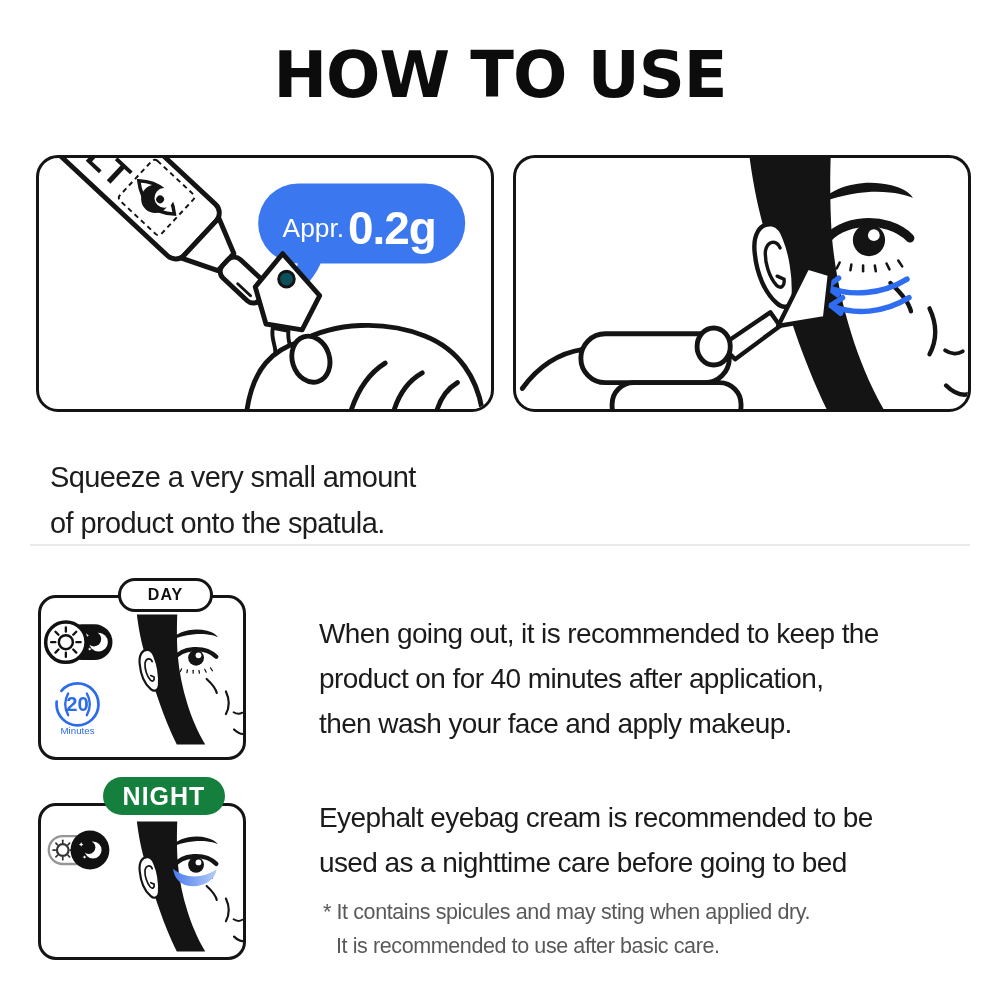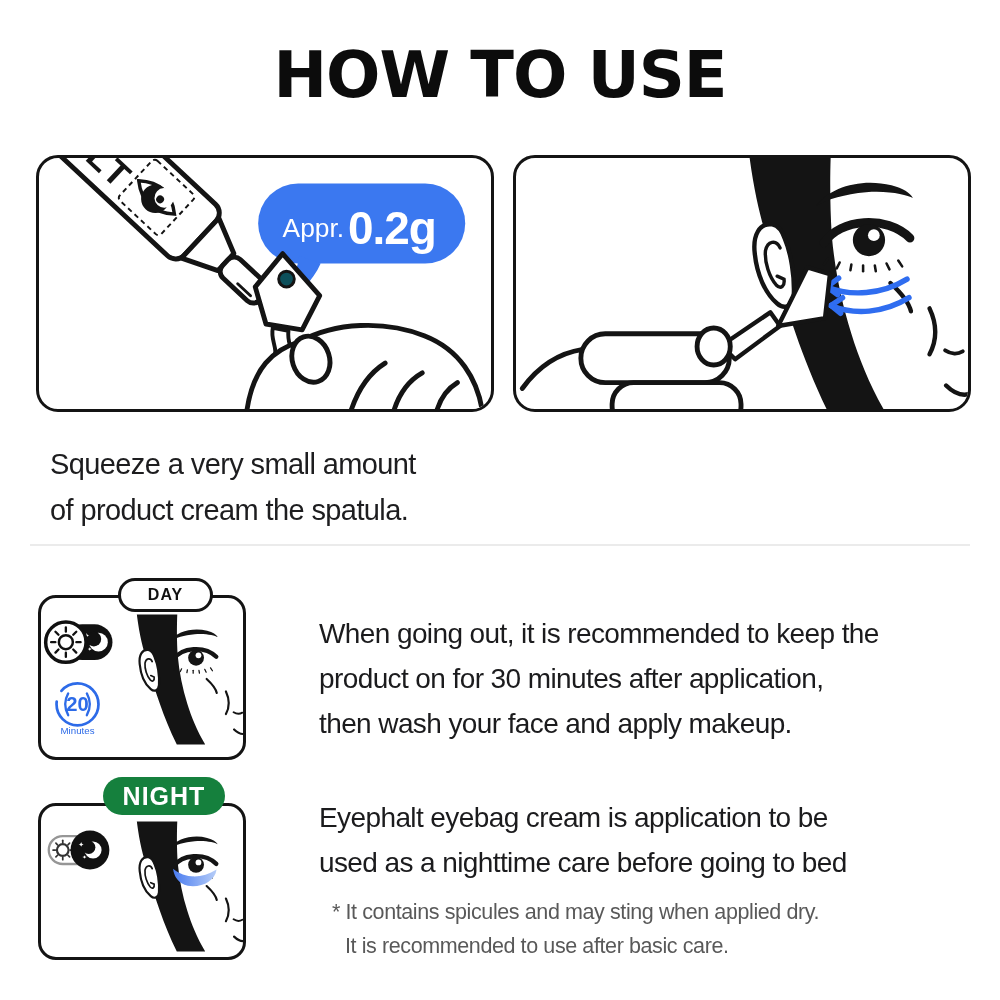--- a/index.html
+++ b/index.html
@@ -10,42 +10,42 @@
   #page{position:relative;width:1000px;height:1000px;background:#fff;overflow:hidden;}
 
   .title{position:absolute;top:38px;left:0;width:1000px;text-align:center;
     font-family:"DejaVu Sans",sans-serif;font-weight:bold;font-size:64px;letter-spacing:-1px;color:#0c0c0c;}
 
   .panel{position:absolute;top:155px;width:458px;height:257px;border:3.5px solid #141414;
     border-radius:22px;background:#fff;overflow:hidden;}
   .panel svg{position:absolute;inset:0;width:100%;height:100%;}
   #panel1{left:36px;} #panel2{left:513px;}
 
-  .caption{position:absolute;top:441px;font-size:29px;line-height:46px;letter-spacing:-0.6px;color:#1d1d1f;}
+  .caption{position:absolute;top:454px;font-size:29px;line-height:46px;letter-spacing:-0.6px;color:#1d1d1f;}
   #caption1{left:50px;} #caption2{left:527px;}
 
   .divider{position:absolute;top:544px;left:30px;width:940px;height:2px;background:#ebebeb;}
 
   .mini-panel{position:absolute;left:38px;width:208px;border:3px solid #141414;border-radius:18px;
     background:#fff;overflow:hidden;}
   #day-panel{top:595px;height:165px;}
   #night-panel{top:803px;height:157px;}
   .mini-panel svg{position:absolute;inset:0;width:100%;height:100%;}
 
   .badge{position:absolute;z-index:5;display:flex;align-items:center;justify-content:center;
     font-weight:bold;border-radius:19px;}
   #day-badge{left:118px;top:578px;width:95px;height:34px;background:#fff;border:3.5px solid #141414;
     font-size:16px;letter-spacing:1px;color:#111;}
   #night-badge{left:103px;top:777px;width:122px;height:38px;background:#15803d;color:#fff;
     font-size:25px;letter-spacing:1px;}
 
   .para{position:absolute;left:319px;font-size:28px;line-height:45px;letter-spacing:-0.6px;color:#1b1b1d;}
   #day-text{top:611px;}
   #night-text{top:795px;}
-  .footnote{position:absolute;left:332px;top:895px;font-size:21.5px;line-height:34px;
+  .footnote{position:absolute;left:323px;top:895px;font-size:21.5px;line-height:34px;
     letter-spacing:-0.4px;color:var(--footnote-gray,#595959);}
   .footnote .fn2{padding-left:13px;}
 
   .accent-fill{fill:var(--accent-blue,#3B78F0);}
   .arrow-stroke{stroke:var(--arrow-blue,#2F6DF0);fill:none;stroke-linecap:round;}
   .timer-stroke{stroke:var(--timer-blue,#2D6BE8);fill:none;stroke-linecap:round;}
   .timer-fill{fill:var(--timer-blue,#2D6BE8);}
   svg text{font-family:"Liberation Sans",sans-serif;}
 </style>
 </head>
@@ -148,21 +148,21 @@
         <path d="M66,196 C40,200 20,214 4,236" fill="none" stroke="#141414" stroke-width="5" stroke-linecap="round"></path>
         <rect x="64" y="180" width="152" height="50" rx="25" fill="#fff" stroke="#141414" stroke-width="5"></rect>
         <rect x="96" y="230" width="132" height="46" rx="22" fill="#fff" stroke="#141414" stroke-width="5"></rect>
         <ellipse cx="200" cy="193" rx="17" ry="19" fill="#fff" stroke="#141414" stroke-width="5"></ellipse>
       </g>
     </svg>
   </div>
 
   <div class="caption" id="caption1">
     <div>Squeeze a very small amount</div>
-    <div>of product cream the spatula.</div>
+    <div>of product onto the spatula.</div>
   </div>
 
   <div class="divider"></div>
 
   <div class="badge" id="day-badge">DAY</div>
   <div class="mini-panel" id="day-panel">
     <svg viewBox="0 0 260 165">
       <use href="#face-base" transform="translate(-23,5) scale(0.62)"></use>
       <g>
         <rect x="30" y="14" width="62" height="46" rx="23" fill="#111"></rect>
@@ -191,21 +191,21 @@
         <circle cx="47" cy="117" r="27" class="timer-stroke" stroke-width="3.5" stroke-dasharray="118 15" stroke-dashoffset="30"></circle>
         <path d="M35,103 C30,112 30,122 35,131" class="timer-stroke" stroke-width="3"></path>
         <path d="M59,103 C64,112 64,122 59,131" class="timer-stroke" stroke-width="3"></path>
         <text x="47" y="126" text-anchor="middle" font-size="26" font-weight="bold" class="timer-fill">20</text>
         <text x="47" y="155" text-anchor="middle" font-size="12.5" class="timer-fill">Minutes</text>
       </g>
     </svg>
   </div>
   <div class="para" id="day-text">
     <div>When going out, it is recommended to keep the</div>
-    <div>product on for 30 minutes after application,</div>
+    <div>product on for 40 minutes after application,</div>
     <div>then wash your face and apply makeup.</div>
   </div>
 
   <div class="badge" id="night-badge">NIGHT</div>
   <div class="mini-panel" id="night-panel">
     <svg viewBox="0 0 260 157">
       <use href="#face-base" transform="translate(-23,5) scale(0.62)"></use>
       <path d="M170,62 C184,74 206,76 226,63 C224,78 206,87 189,84 C177,81 171,72 170,62 Z" fill="url(#smearGrad)"></path>
       <g>
         <rect x="10" y="20" width="66" height="36" rx="18" fill="#fff" stroke="#969696" stroke-width="3"></rect>
@@ -226,21 +226,21 @@
           <circle cx="63" cy="38" r="25" fill="#111"></circle>
           <circle cx="67" cy="38" r="11" fill="#fff"></circle>
             <circle cx="61.5" cy="34.5" r="8.5" fill="#111"></circle>
           <text x="48" y="34" font-size="9" fill="#fff">✦</text>
             <text x="53" y="50" font-size="7" fill="#fff">✦</text>
         </g>
       </g>
     </svg>
   </div>
   <div class="para" id="night-text">
-    <div>Eyephalt eyebag cream is application to be</div>
+    <div>Eyephalt eyebag cream is recommended to be</div>
     <div>used as a nighttime care before going to bed</div>
   </div>
   <div class="footnote">
     <div>* It contains spicules and may sting when applied dry.</div>
     <div class="fn2">It is recommended to use after basic care.</div>
   </div>
 
 </div>
 
 </body></html>

